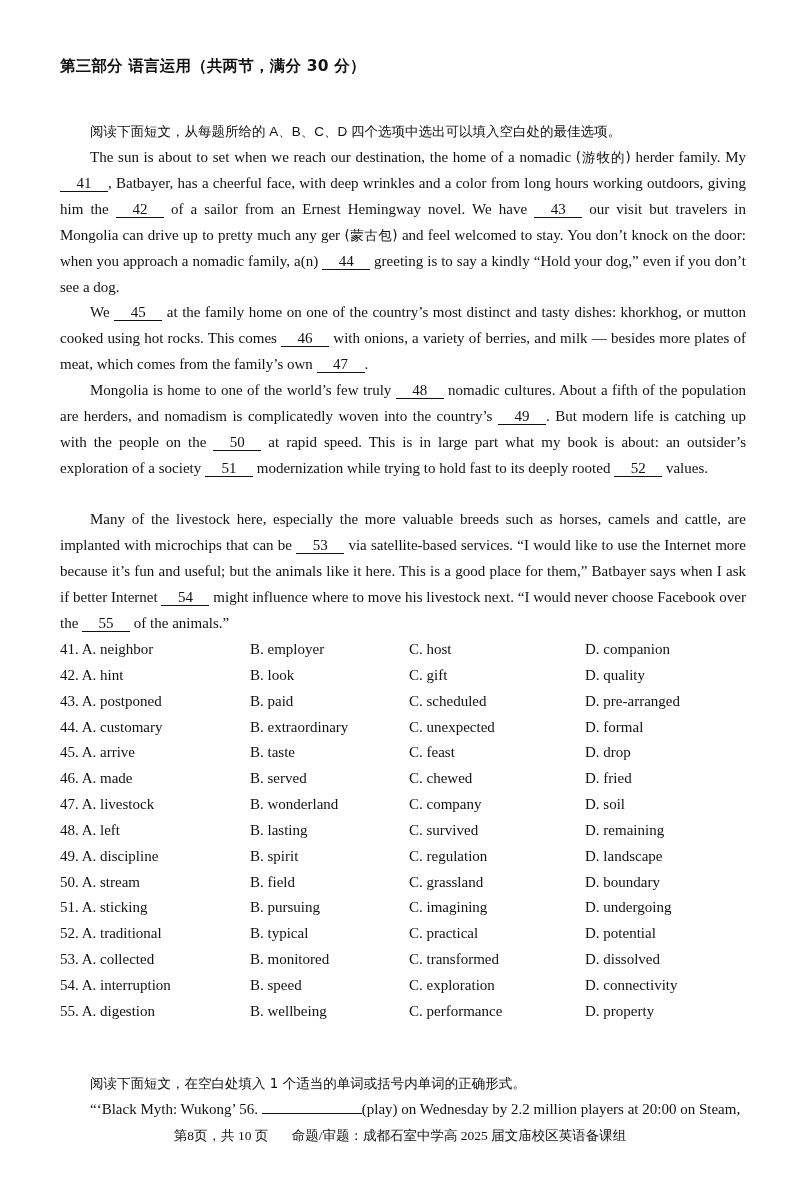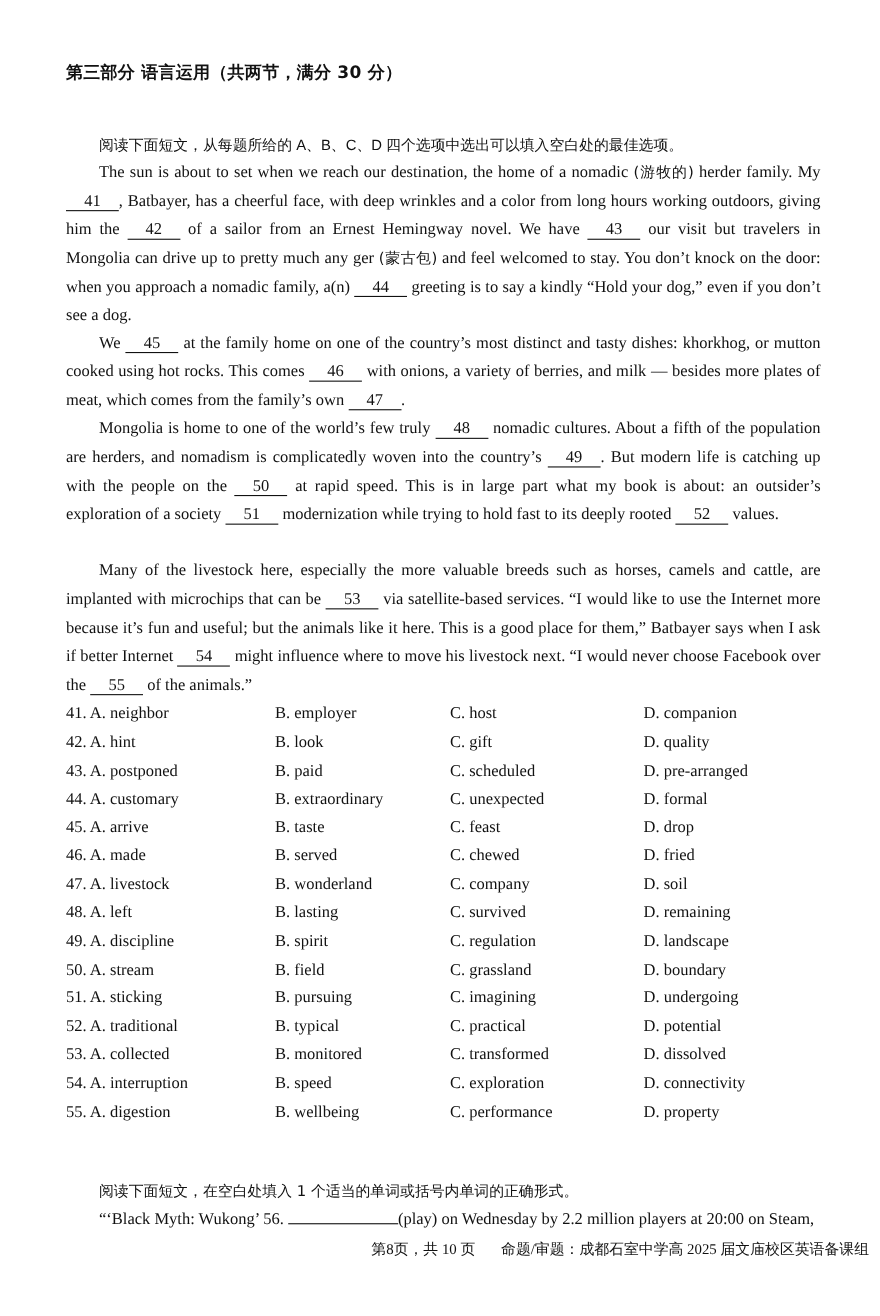--- a/index.html
+++ b/index.html
@@ -22,21 +22,21 @@
     display: inline-block; border-bottom: 1.2px solid #111; text-align: center;
     min-width: 42px; line-height: 16px; padding: 0 3px; text-indent: 0;
   }
   .longblank { min-width: 94px; }
   .cjk { font-family: "DejaVu Sans", sans-serif; font-size: 13.5px; }
   .opts { position: absolute; left: 60px; top: 637px; width: 700px; }
   .opt-row { height: 25.85px; font-size: 15px; line-height: 25.85px; position: relative; }
   .opt-row span { position: absolute; white-space: nowrap; }
   .c0 { left: 0; } .c1 { left: 190px; } .c2 { left: 349px; } .c3 { left: 509px; margin-left: 16px; }
   .footer {
-    position: absolute; top: 1127px; left: 0; width: 800px; text-align: right;
+    position: absolute; top: 1127px; left: 0; width: 800px; text-align: center;
     font-size: 13.5px;
   }
   .footer span { margin: 0 10px; }
 </style>
 </head>
 <body>
 
 <div class="page">
 
   <div class="h" style="top:56px">第三部分  语言运用（共两节，满分 30 分）</div>

